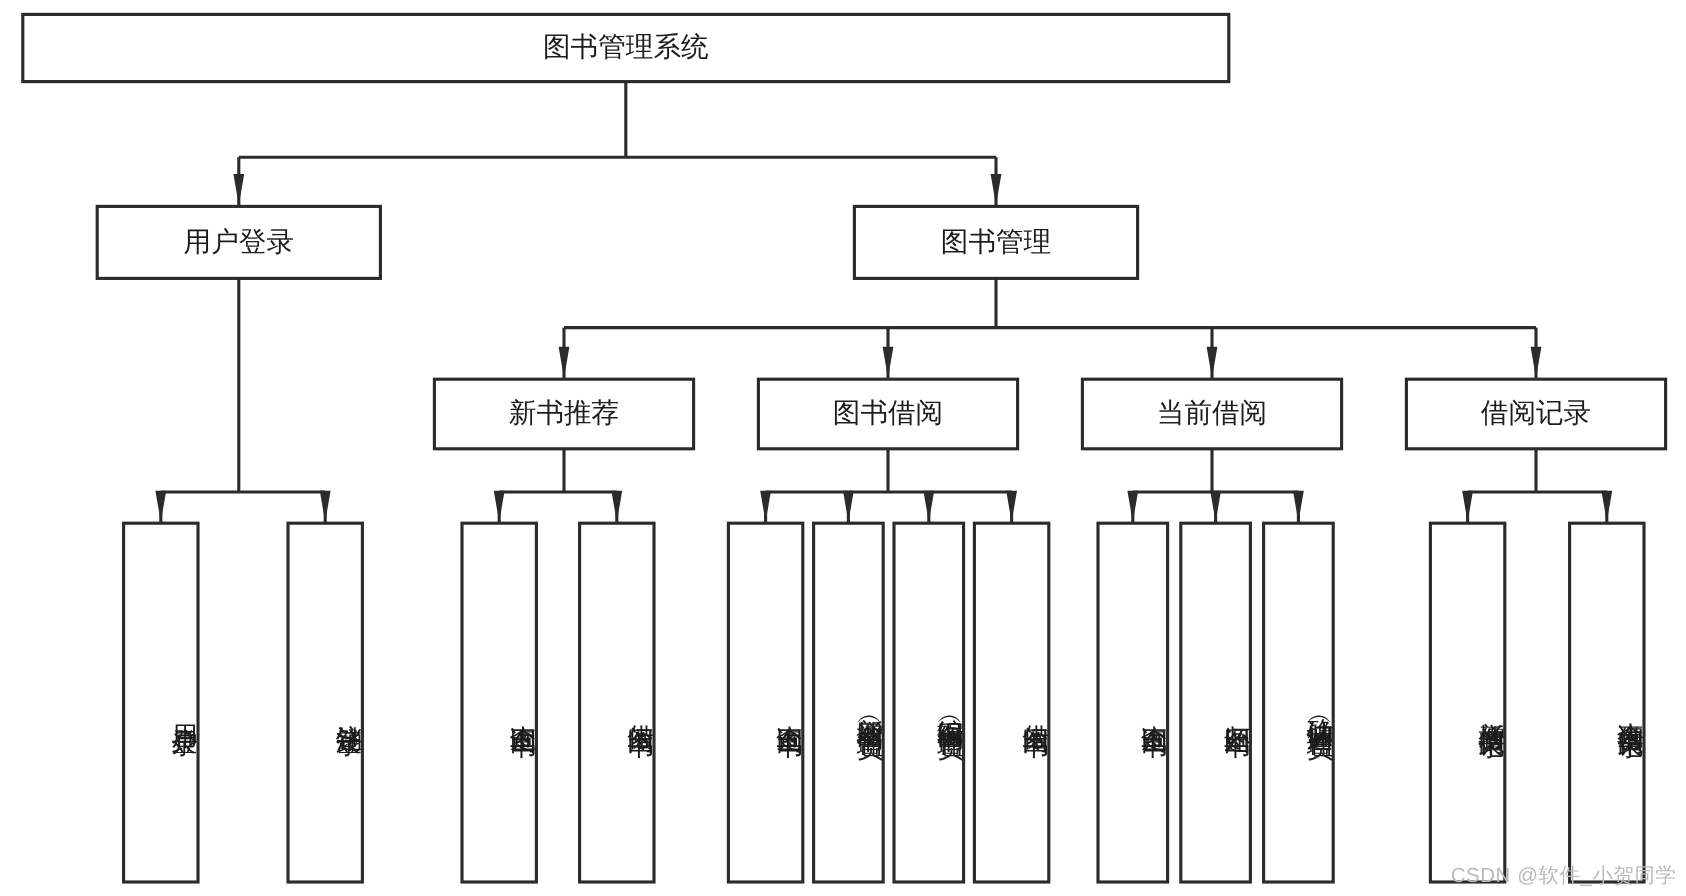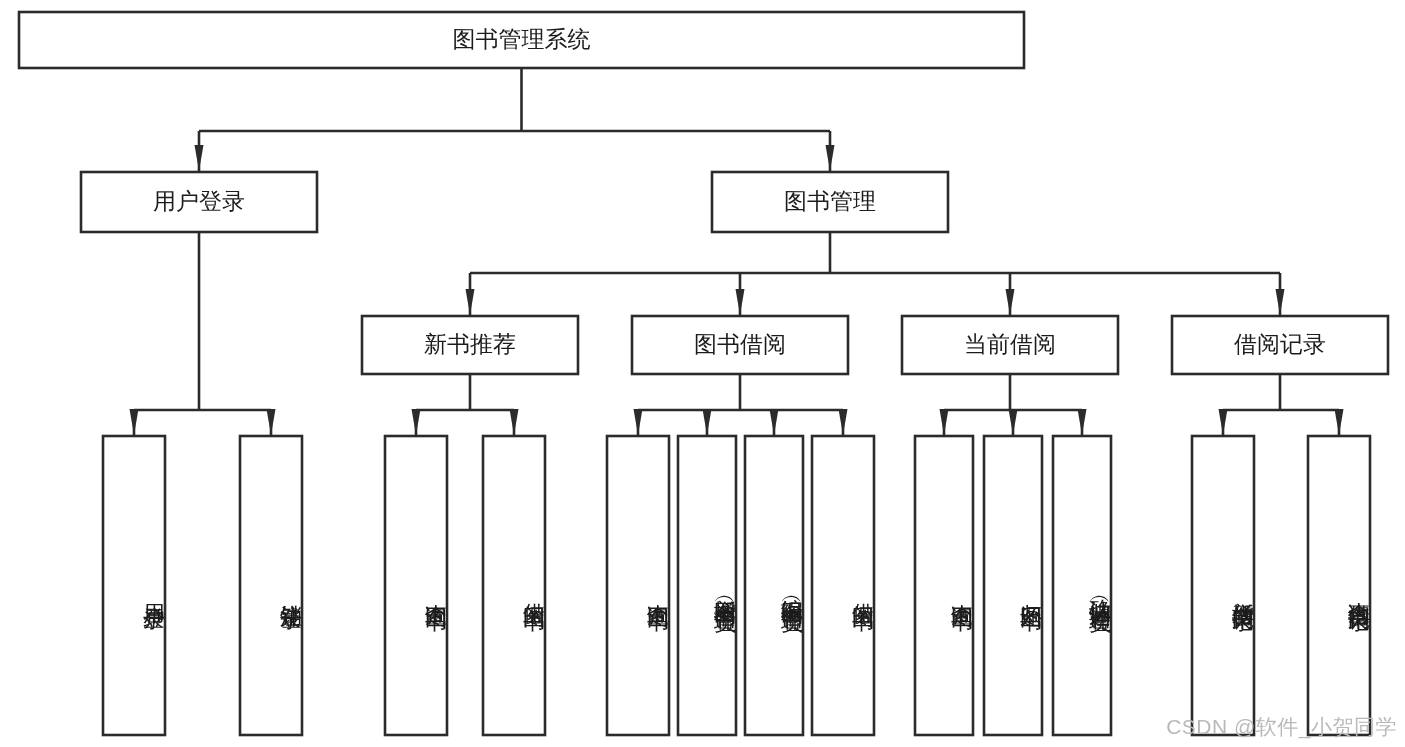--- a/index.html
+++ b/index.html
@@ -61,21 +61,21 @@
     display: flex;
     align-items: flex-start;
     justify-content: center;
     pointer-events: none;
   }
   .watermark {
     position: absolute;
     right: 8px;
     bottom: 6px;
     font-family: "Liberation Sans", "DejaVu Sans", sans-serif;
-    font-size: 21px;
+    font-size: 17px;
     color: #b9b9b9;
     white-space: nowrap;
     letter-spacing: 0.5px;
   }
 </style>
 </head>
 <body>
 
 <div id="diagram-root">
 

